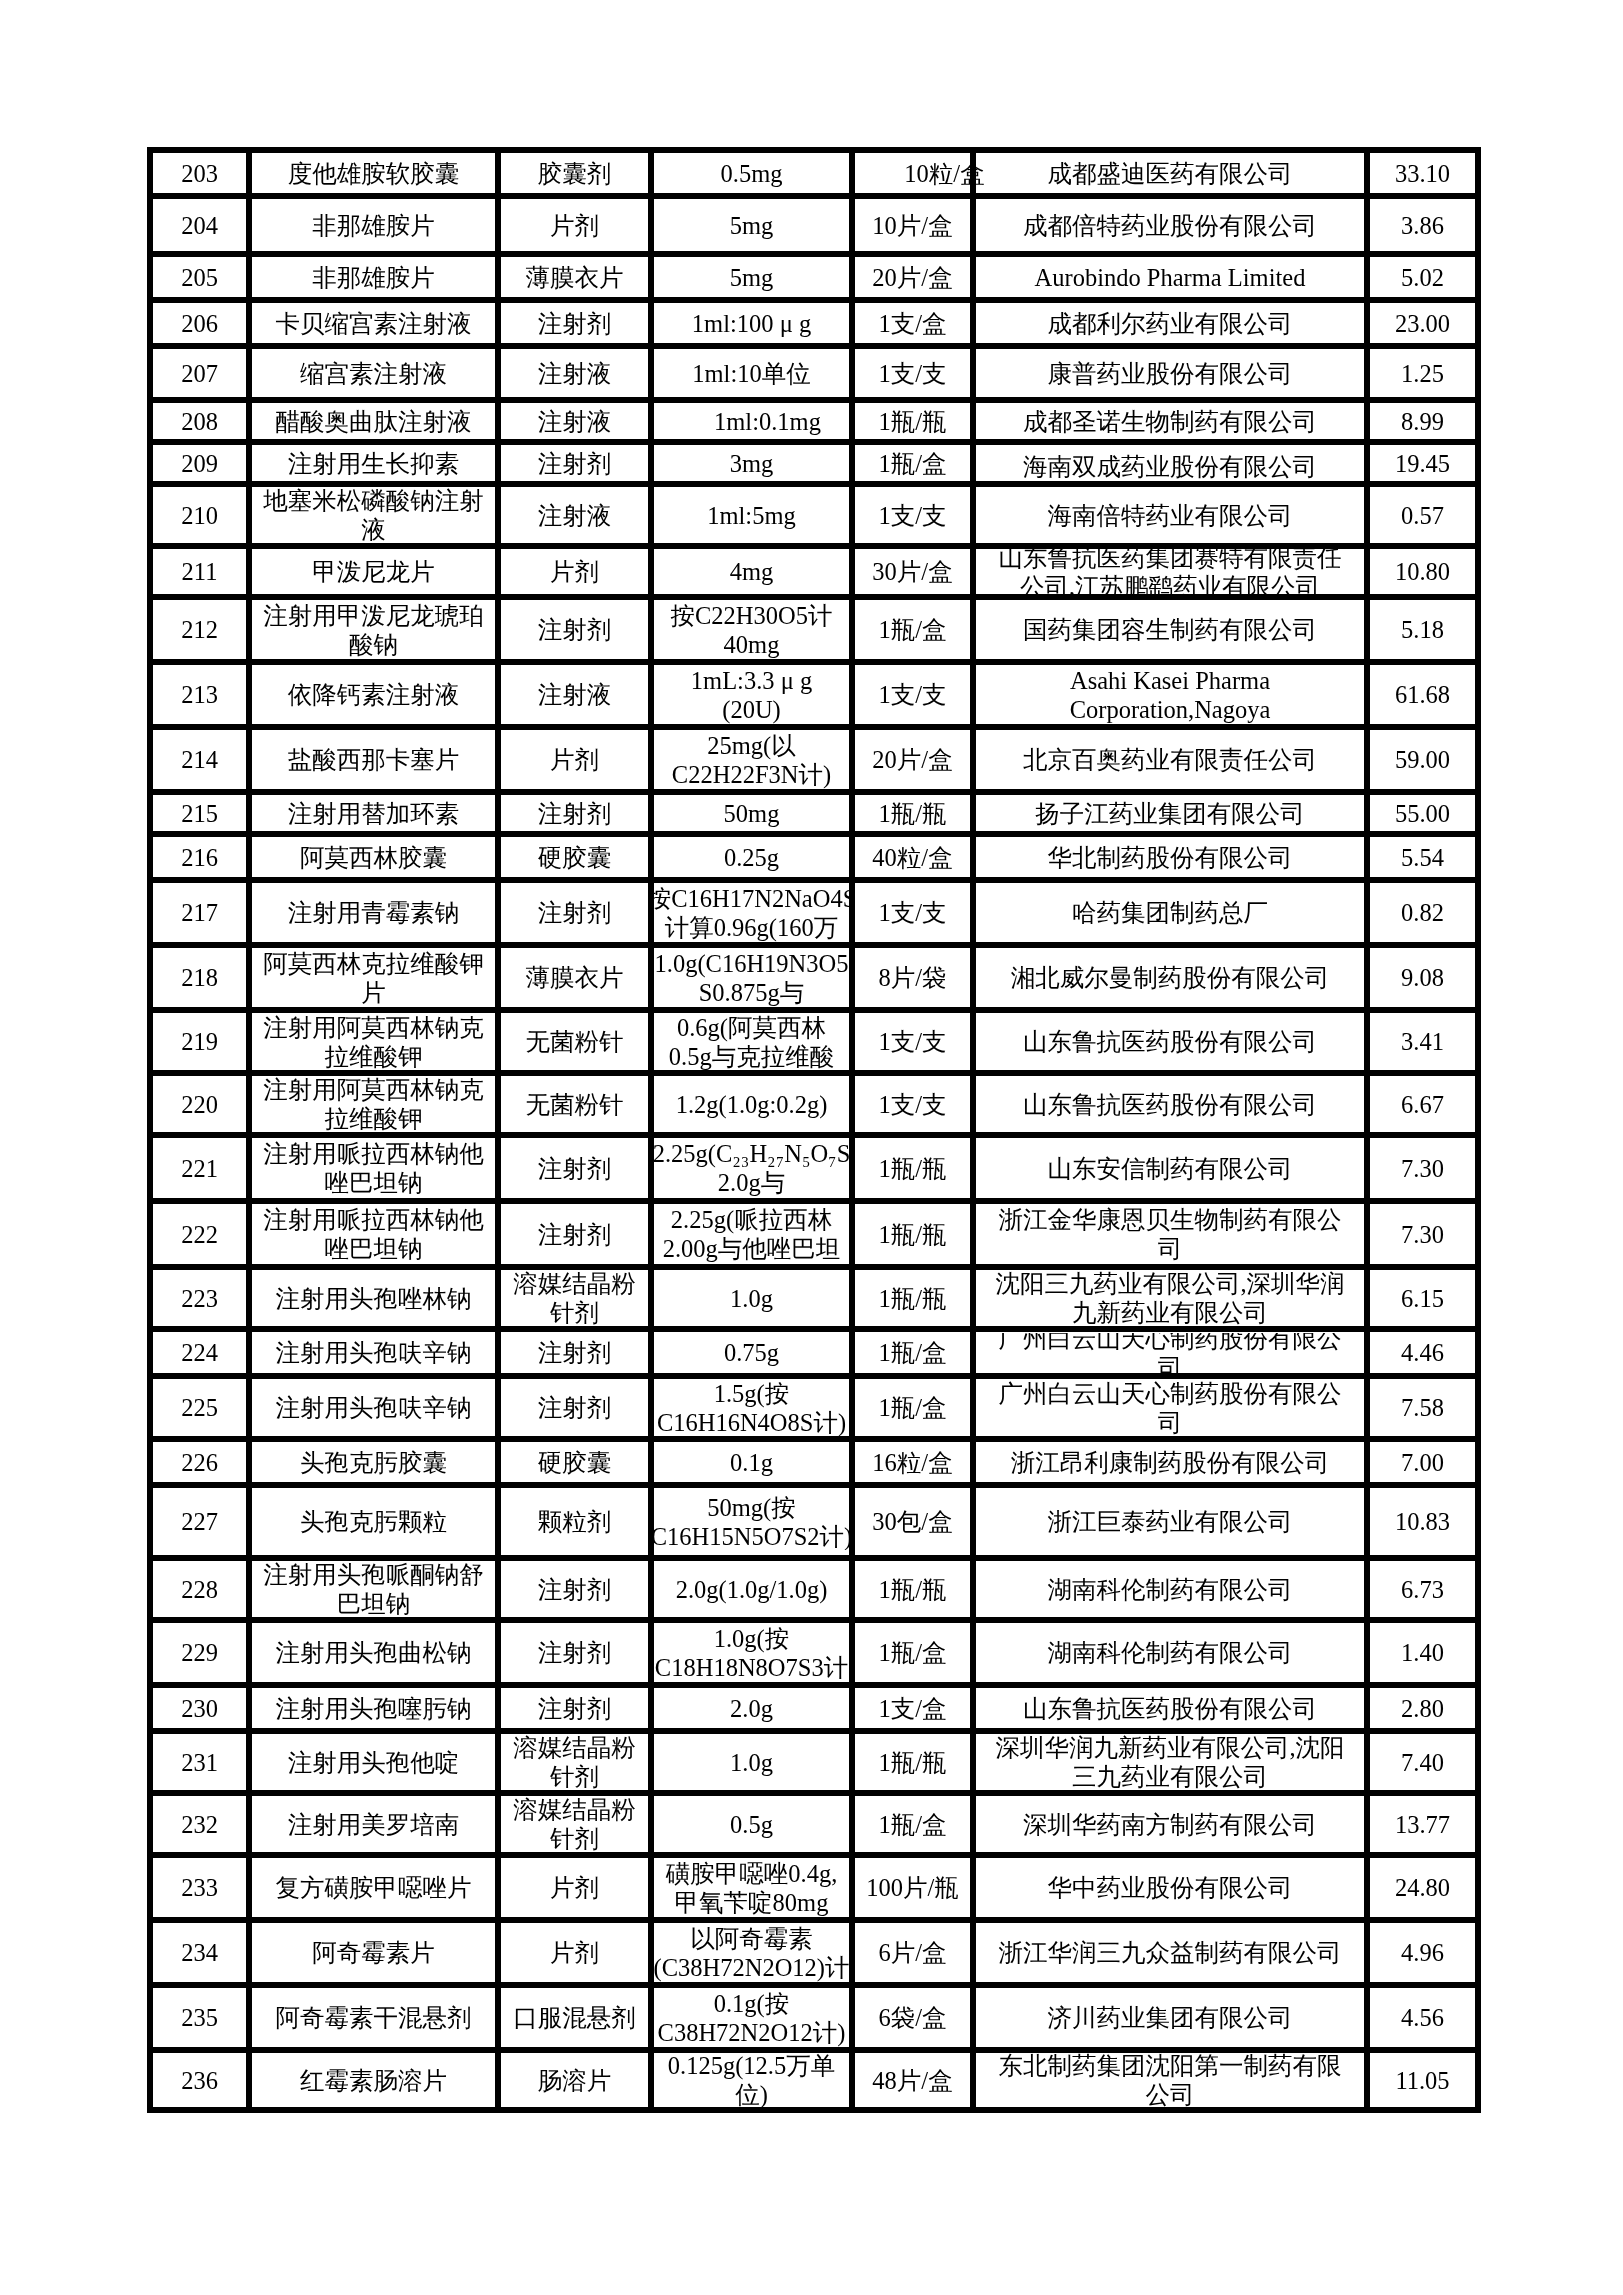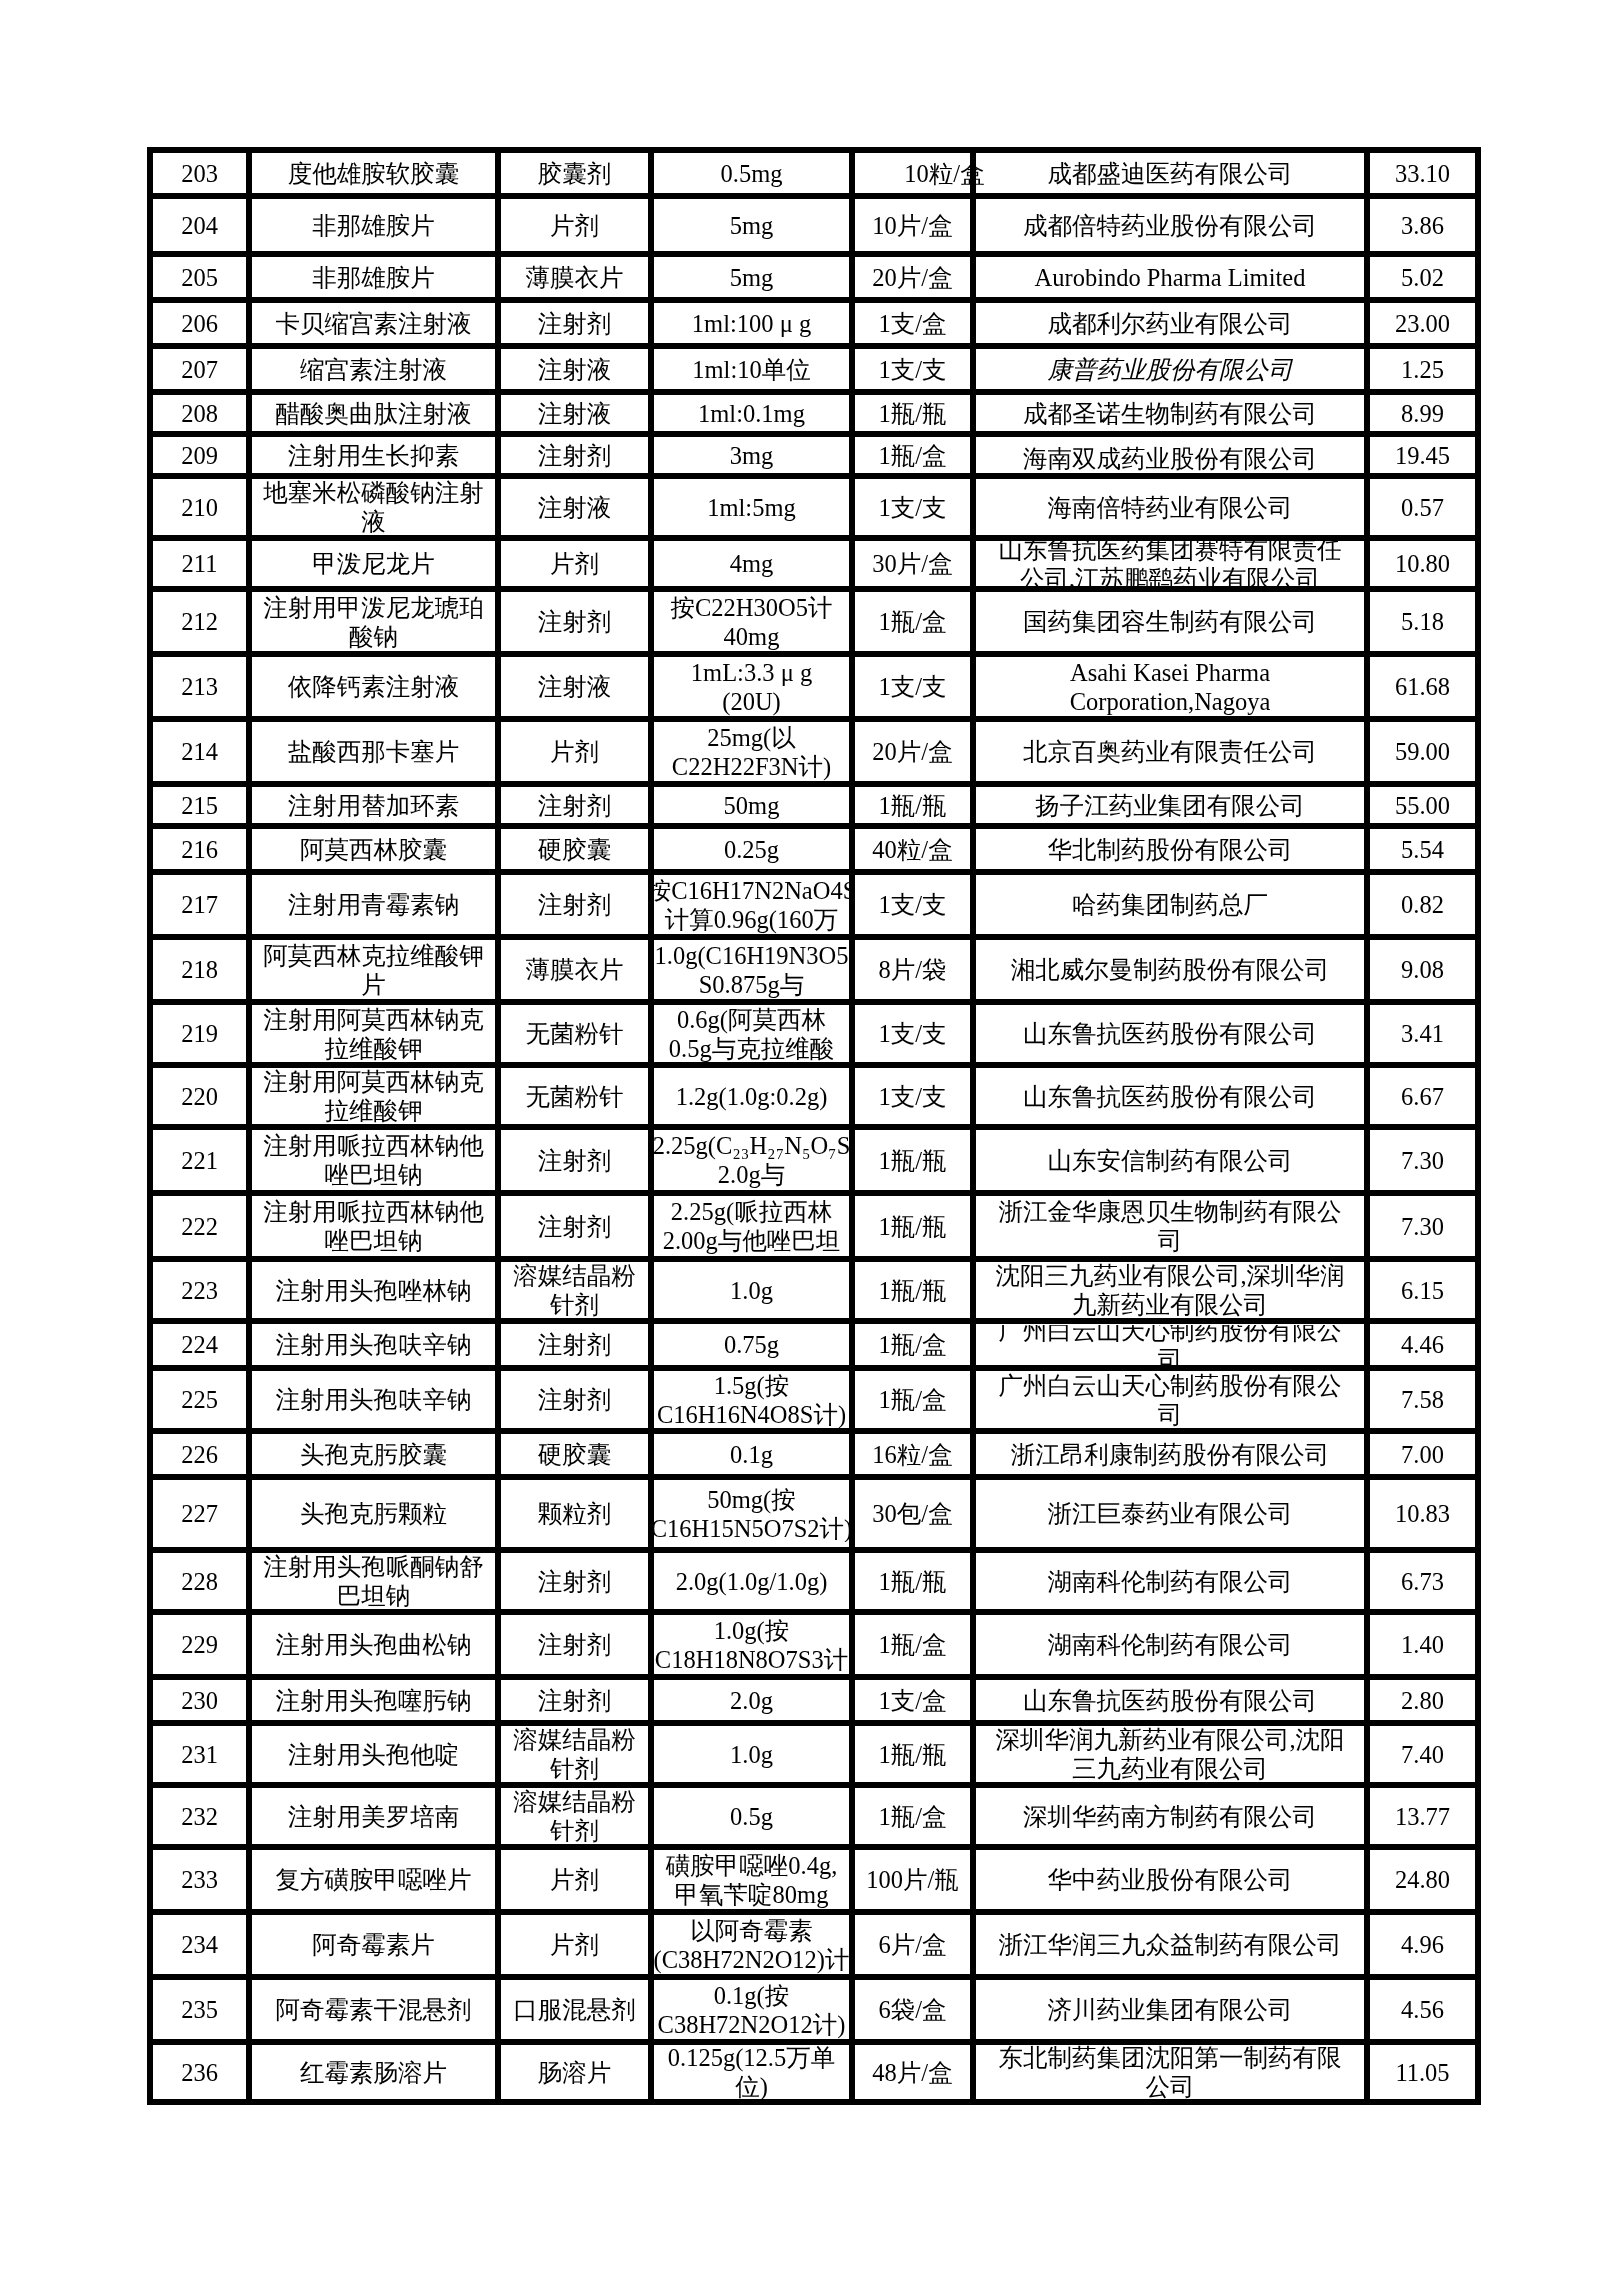--- a/index.html
+++ b/index.html
@@ -224,21 +224,21 @@
           <div class="cellbox" style="height: 40px;">
             <span>1ml:10单位</span>
           </div>
         </td>
         <td>
           <div class="cellbox" style="height: 40px;">
             <span>1支/支</span>
           </div>
         </td>
         <td>
-          <div class="cellbox" style="height: 40px; font-style: italic;">
+          <div class="cellbox" style="height: 48px;">
             <span>康普药业股份有限公司</span>
           </div>
         </td>
         <td>
           <div class="cellbox" style="height: 40px;">
             <span>1.25</span>
           </div>
         </td>
       </tr>
       <tr>
@@ -251,21 +251,21 @@
           <div class="cellbox" style="height: 36px;">
             <span>醋酸奥曲肽注射液</span>
           </div>
         </td>
         <td>
           <div class="cellbox" style="height: 36px;">
             <span>注射液</span>
           </div>
         </td>
         <td>
-          <div class="cellbox" style="height: 36px;">
+          <div class="cellbox" style="height: 36px; padding-left: 16px;">
             <span>1ml:0.1mg</span>
           </div>
         </td>
         <td>
           <div class="cellbox" style="height: 36px;">
             <span>1瓶/瓶</span>
           </div>
         </td>
         <td>
           <div class="cellbox" style="height: 36px;">

